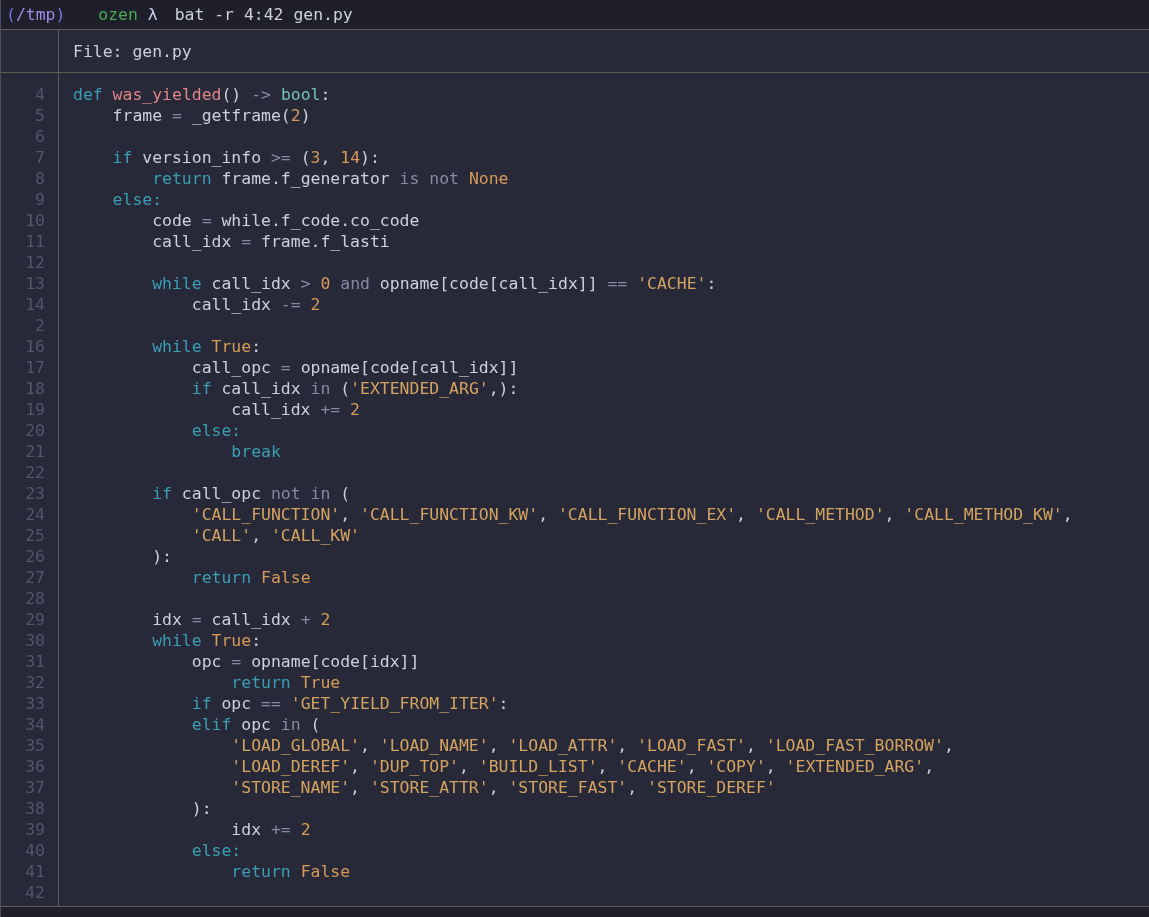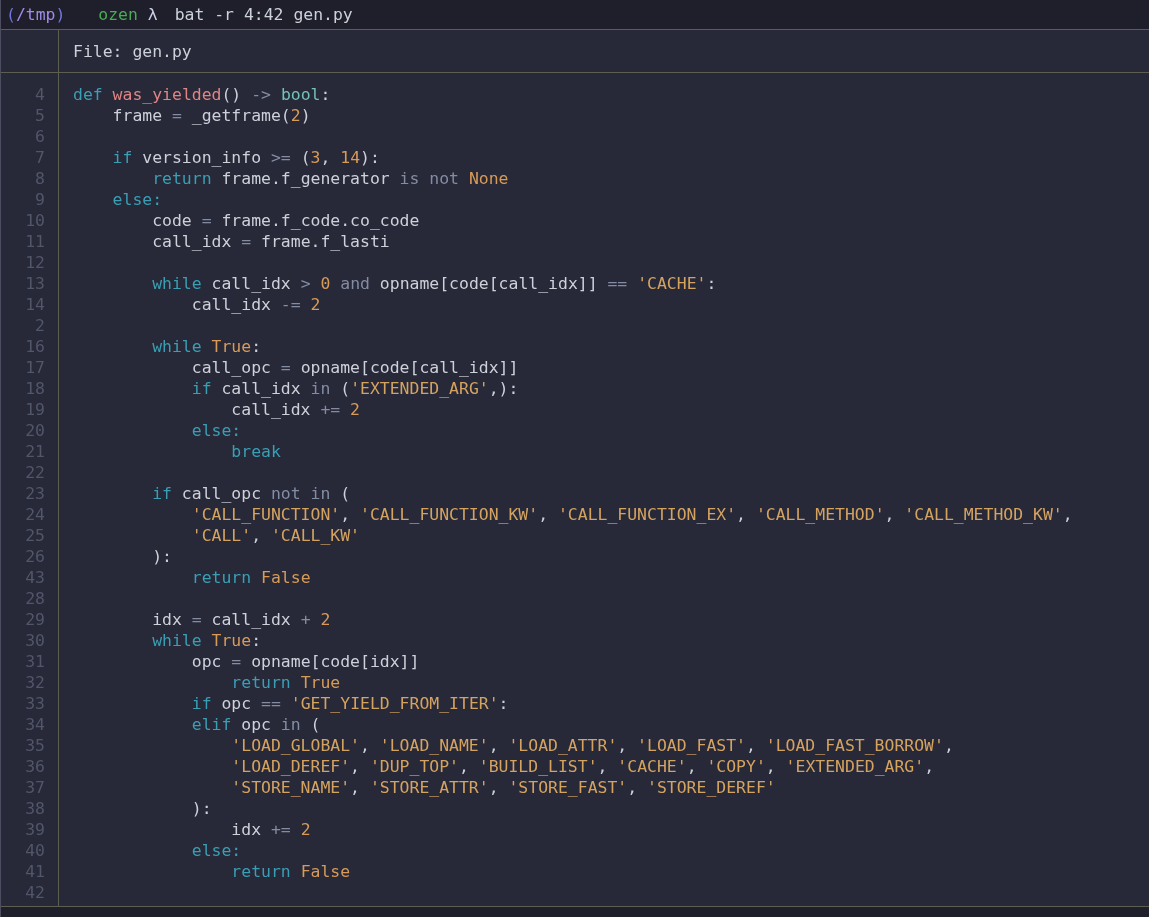--- a/index.html
+++ b/index.html
@@ -89,21 +89,21 @@
       <div class="ln">17</div>
       <div class="ln">18</div>
       <div class="ln">19</div>
       <div class="ln">20</div>
       <div class="ln">21</div>
       <div class="ln">22</div>
       <div class="ln">23</div>
       <div class="ln">24</div>
       <div class="ln">25</div>
       <div class="ln">26</div>
-      <div class="ln">43</div>
+      <div class="ln">27</div>
       <div class="ln">28</div>
       <div class="ln">29</div>
       <div class="ln">30</div>
       <div class="ln">31</div>
       <div class="ln">32</div>
       <div class="ln">33</div>
       <div class="ln">34</div>
       <div class="ln">35</div>
       <div class="ln">36</div>
       <div class="ln">37</div>
@@ -113,21 +113,21 @@
       <div class="ln">41</div>
       <div class="ln">42</div>
     </div>
   <div class="code-col">
       <div class="cl"><span class="tok-k">def</span><span class="tok-p"> </span><span class="tok-f">was_yielded</span><span class="tok-p">() </span><span class="tok-o">-&gt;</span><span class="tok-p"> </span><span class="tok-t">bool</span><span class="tok-p">:</span></div>
       <div class="cl"><span class="tok-p">    frame </span><span class="tok-o">=</span><span class="tok-p"> _getframe(</span><span class="tok-n">2</span><span class="tok-p">)</span></div>
       <div class="cl"></div>
       <div class="cl"><span class="tok-p">    </span><span class="tok-k">if</span><span class="tok-p"> version_info </span><span class="tok-o">&gt;=</span><span class="tok-p"> (</span><span class="tok-n">3</span><span class="tok-p">, </span><span class="tok-n">14</span><span class="tok-p">):</span></div>
       <div class="cl"><span class="tok-p">        </span><span class="tok-k">return</span><span class="tok-p"> frame.f_generator </span><span class="tok-o">is not</span><span class="tok-p"> </span><span class="tok-n">None</span></div>
       <div class="cl"><span class="tok-p">    </span><span class="tok-k">else:</span></div>
-      <div class="cl"><span class="tok-p">        code </span><span class="tok-o">=</span><span class="tok-p"> frame.f_code.co_code</span></div>
+      <div class="cl"><span class="tok-p">        code </span><span class="tok-o">=</span><span class="tok-p"> while.f_code.co_code</span></div>
       <div class="cl"><span class="tok-p">        call_idx </span><span class="tok-o">=</span><span class="tok-p"> frame.f_lasti</span></div>
       <div class="cl"></div>
       <div class="cl"><span class="tok-p">        </span><span class="tok-k">while</span><span class="tok-p"> call_idx </span><span class="tok-o">&gt;</span><span class="tok-p"> </span><span class="tok-n">0</span><span class="tok-p"> </span><span class="tok-o">and</span><span class="tok-p"> opname[code[call_idx]] </span><span class="tok-o">==</span><span class="tok-p"> </span><span class="tok-s">'CACHE'</span><span class="tok-p">:</span></div>
       <div class="cl"><span class="tok-p">            call_idx </span><span class="tok-o">-=</span><span class="tok-p"> </span><span class="tok-n">2</span></div>
       <div class="cl"></div>
       <div class="cl"><span class="tok-p">        </span><span class="tok-k">while</span><span class="tok-p"> </span><span class="tok-n">True</span><span class="tok-p">:</span></div>
       <div class="cl"><span class="tok-p">            call_opc </span><span class="tok-o">=</span><span class="tok-p"> opname[code[call_idx]]</span></div>
       <div class="cl"><span class="tok-p">            </span><span class="tok-k">if</span><span class="tok-p"> call_idx </span><span class="tok-o">in</span><span class="tok-p"> (</span><span class="tok-s">'EXTENDED_ARG'</span><span class="tok-p">,):</span></div>
       <div class="cl"><span class="tok-p">                call_idx </span><span class="tok-o">+=</span><span class="tok-p"> </span><span class="tok-n">2</span></div>
       <div class="cl"><span class="tok-p">            </span><span class="tok-k">else:</span></div>

